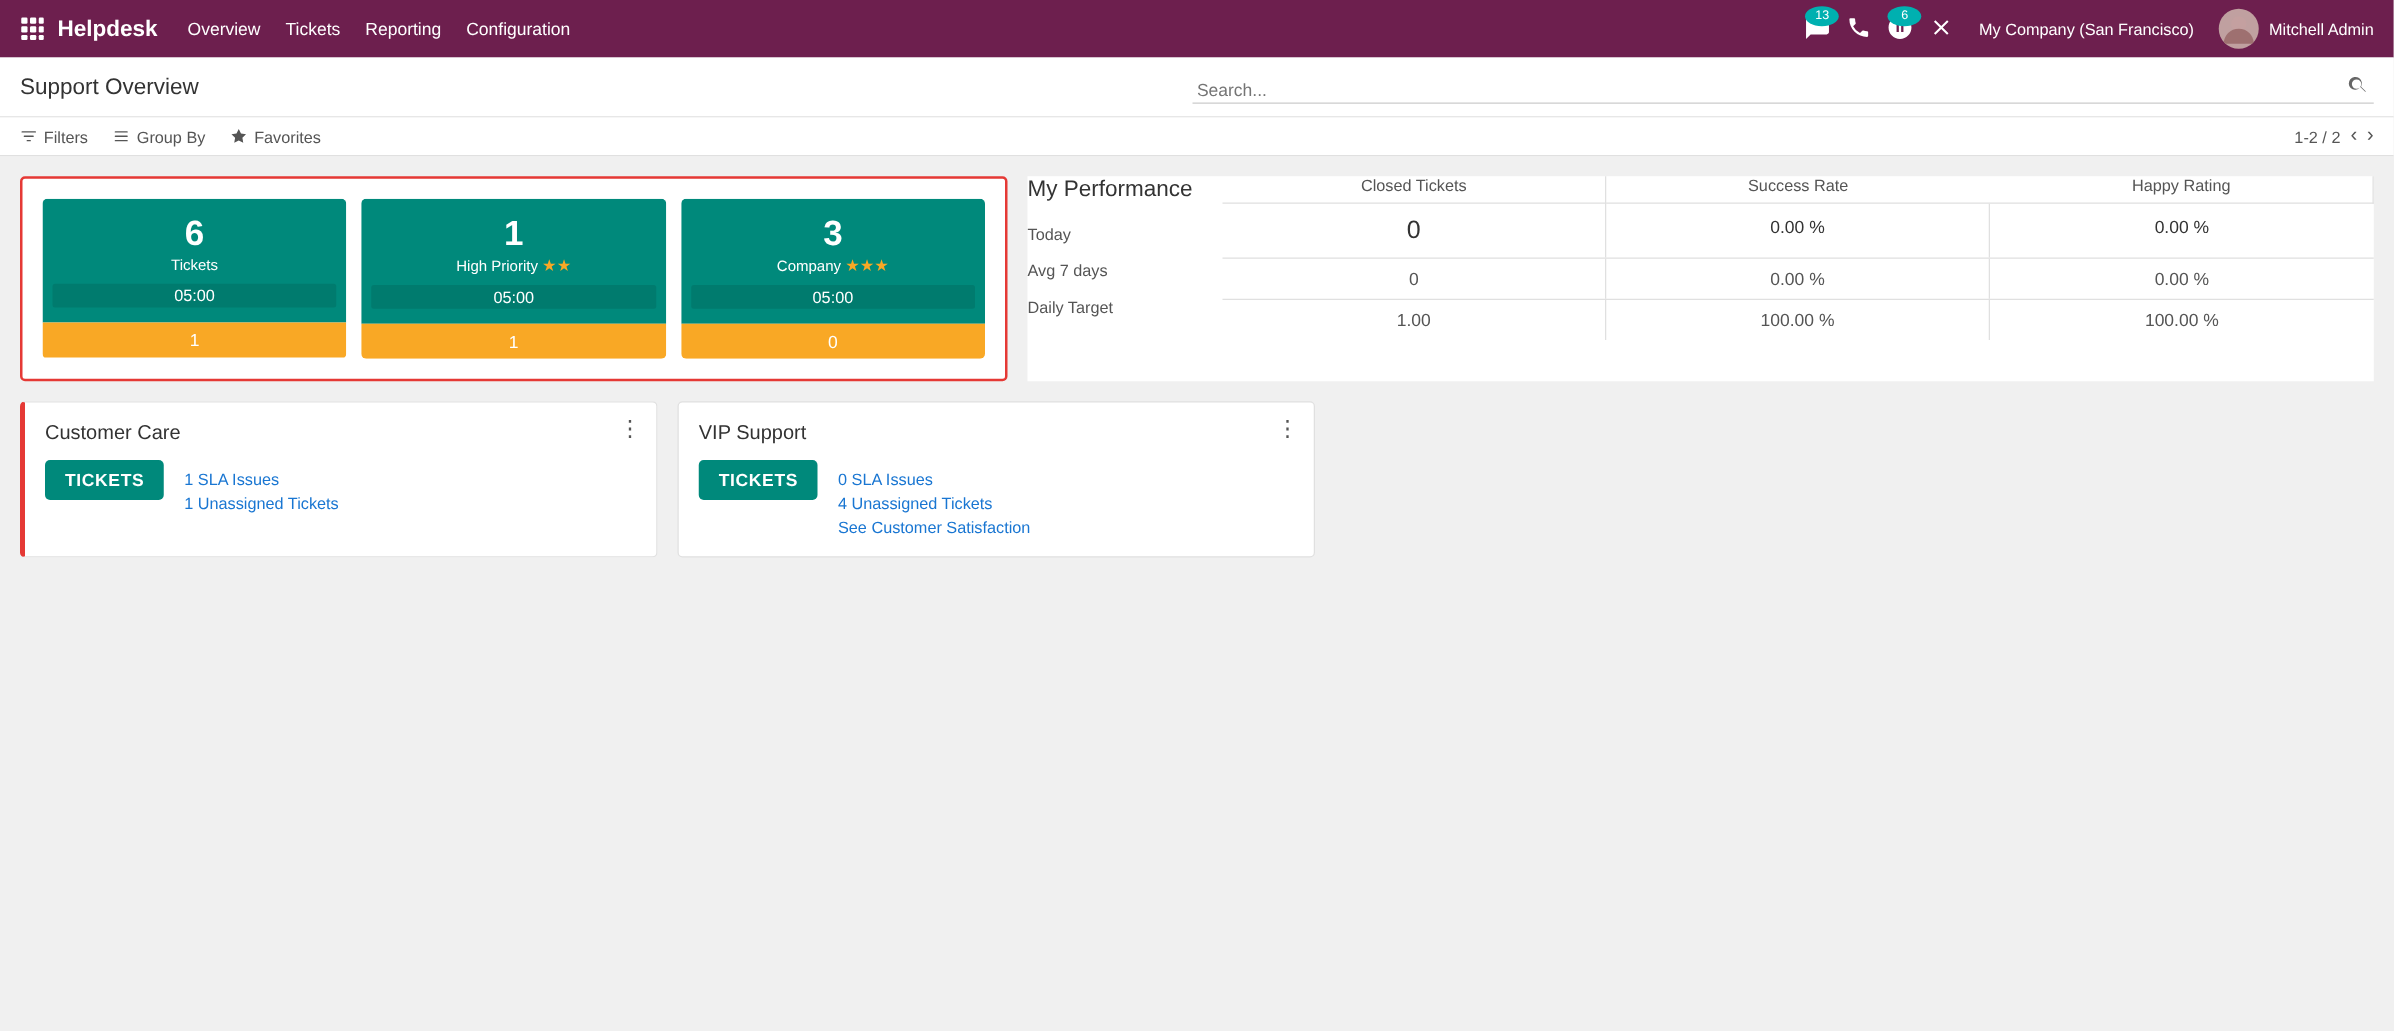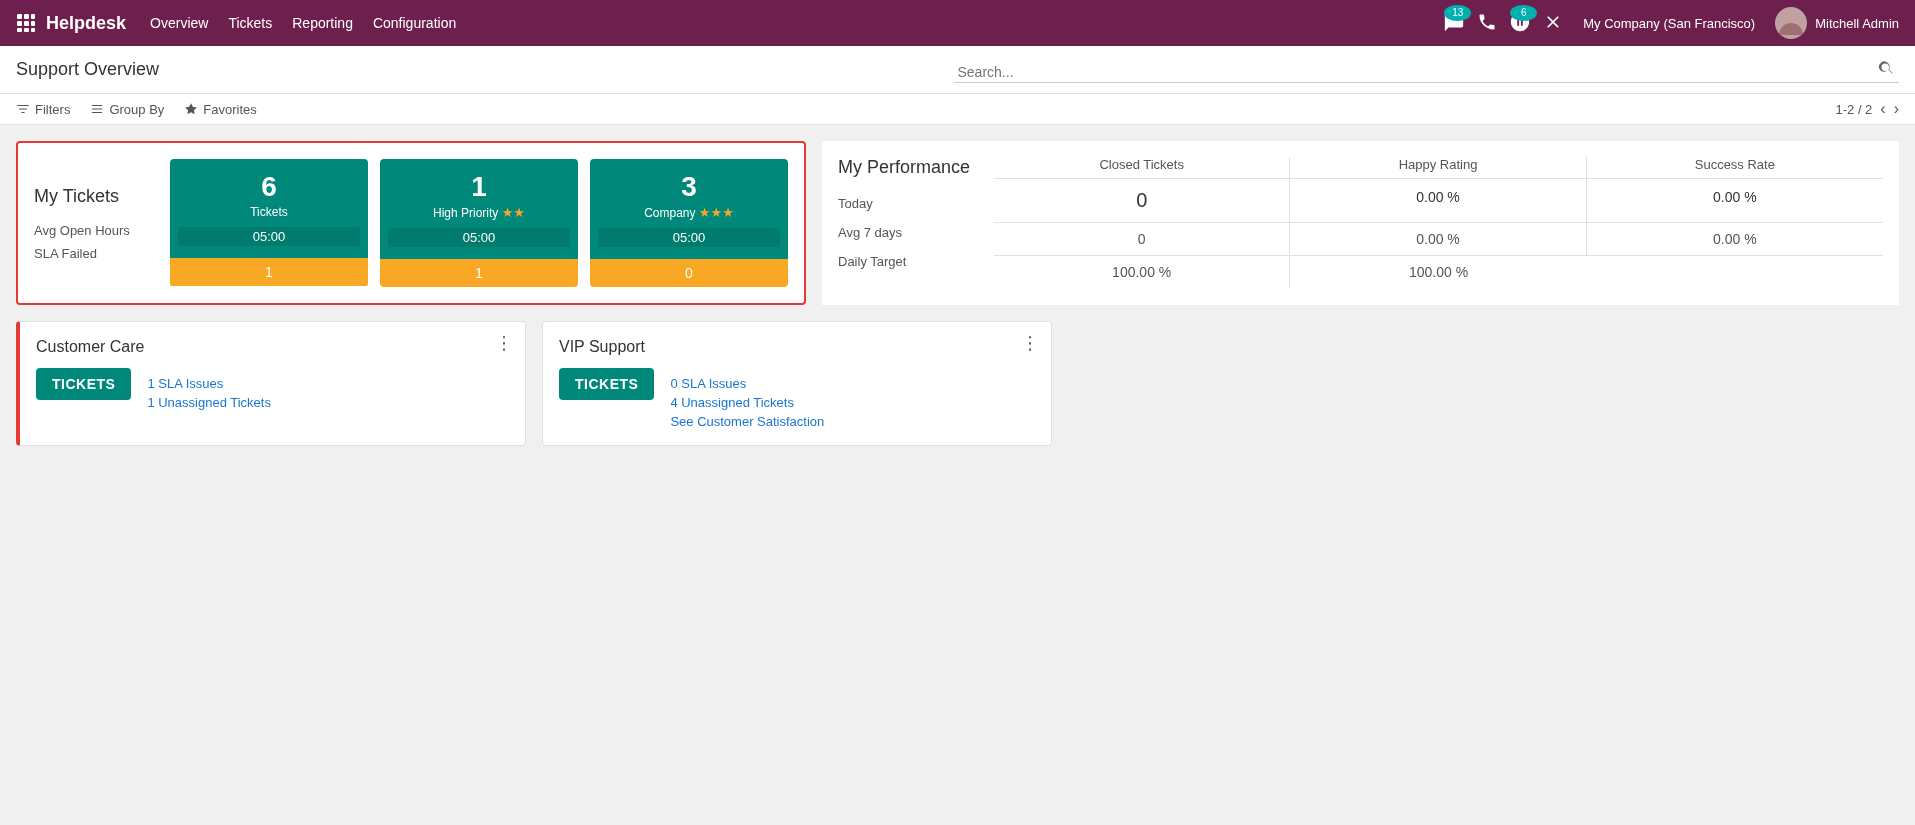--- a/index.html
+++ b/index.html
@@ -229,25 +229,20 @@
     <span class="page-nav">›</span>
   </div>
 </div>
 
 <div class="main-content">
 
   <div class="top-row">
 
     <div class="left-panel">
       <div class="my-tickets-section">
-        <div style="min-width:120px;">
-          <div style="font-size:18px;font-weight:500;margin-bottom:16px;">My Tickets</div>
-          <div style="font-size:13px;color:#555;margin-bottom:8px;">Avg Open Hours</div>
-          <div style="font-size:13px;color:#555;">SLA Failed</div>
-        </div>
         <div class="ticket-cards">
 
           <div class="ticket-card">
             <div class="ticket-card-top">
               <div class="tc-number">6</div>
               <div class="tc-label">Tickets</div>
               <div class="tc-time">05:00</div>
             </div>
             <div class="ticket-card-bottom">1</div>
           </div>
@@ -272,50 +267,51 @@
               <div class="tc-time">05:00</div>
             </div>
             <div class="ticket-card-bottom">0</div>
           </div>
 
         </div>
       </div>
     </div>
 
     <div class="right-panel">
-      <div style="background:white;padding:16px;border-radius:0;height:100%;">
+      <div style="background:white;border-radius:0;height:100%;">
         <div style="display:flex;align-items:flex-start;gap:24px;">
 
           <div style="min-width:110px;">
             <div style="font-size:18px;font-weight:500;margin-bottom:18px;">My Performance</div>
             <div style="font-size:13px;color:#555;margin-bottom:14px;">Today</div>
             <div style="font-size:13px;color:#555;margin-bottom:14px;">Avg 7 days</div>
             <div style="font-size:13px;color:#555;">Daily Target</div>
           </div>
 
           <div style="flex:1;">
             <div style="display:grid;grid-template-columns:1fr 1fr 1fr;text-align:center;gap:0;">
               <div style="font-size:13px;color:#555;border-bottom:1px solid #e0e0e0;padding-bottom:6px;border-right:1px solid #e0e0e0;">Closed Tickets</div>
+              <div style="font-size:13px;color:#555;border-bottom:1px solid #e0e0e0;padding-bottom:6px;">Success Rate</div>
               <div style="font-size:13px;color:#555;border-bottom:1px solid #e0e0e0;padding-bottom:6px;border-right:1px solid #e0e0e0;">Happy Rating</div>
-              <div style="font-size:13px;color:#555;border-bottom:1px solid #e0e0e0;padding-bottom:6px;">Success Rate</div>
             </div>
 
             <div style="display:grid;grid-template-columns:1fr 1fr 1fr;text-align:center;border-bottom:1px solid #e0e0e0;">
               <div style="padding:10px 0;font-size:20px;font-weight:300;border-right:1px solid #e0e0e0;">0</div>
               <div style="padding:10px 0;font-size:14px;border-right:1px solid #e0e0e0;">0.00 %</div>
               <div style="padding:10px 0;font-size:14px;">0.00 %</div>
             </div>
 
             <div style="display:grid;grid-template-columns:1fr 1fr 1fr;text-align:center;border-bottom:1px solid #e0e0e0;">
               <div style="padding:8px 0;font-size:14px;color:#555;border-right:1px solid #e0e0e0;">0</div>
               <div style="padding:8px 0;font-size:14px;color:#555;border-right:1px solid #e0e0e0;">0.00 %</div>
               <div style="padding:8px 0;font-size:14px;color:#555;">0.00 %</div>
             </div>
 
             <div style="display:grid;grid-template-columns:1fr 1fr 1fr;text-align:center;">
+              <div style="padding:8px 0;font-size:14px;color:#555;border-right:1px solid #e0e0e0;">1.00</div>
               <div style="padding:8px 0;font-size:14px;color:#555;border-right:1px solid #e0e0e0;">100.00 %</div>
               <div style="padding:8px 0;font-size:14px;color:#555;">100.00 %</div>
             </div>
           </div>
         </div>
       </div>
     </div>
   </div>
 
   <div class="overview-row">

